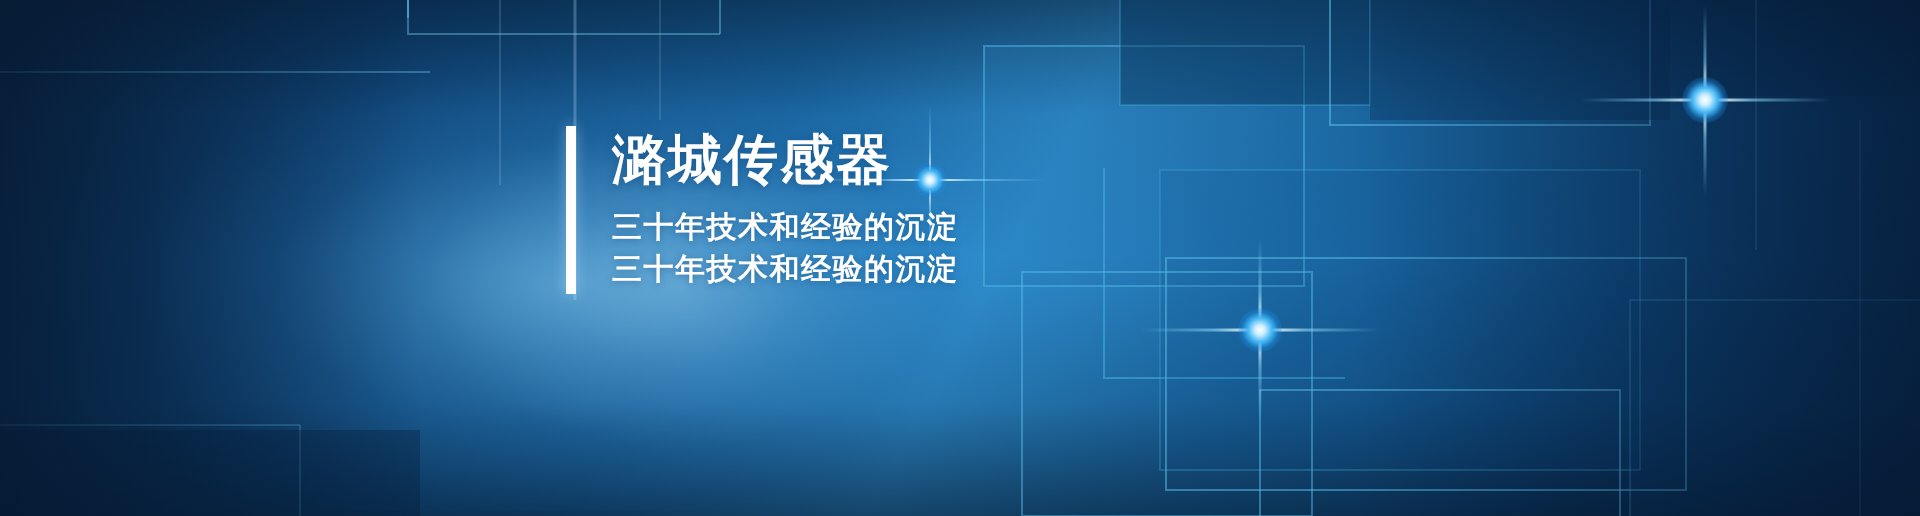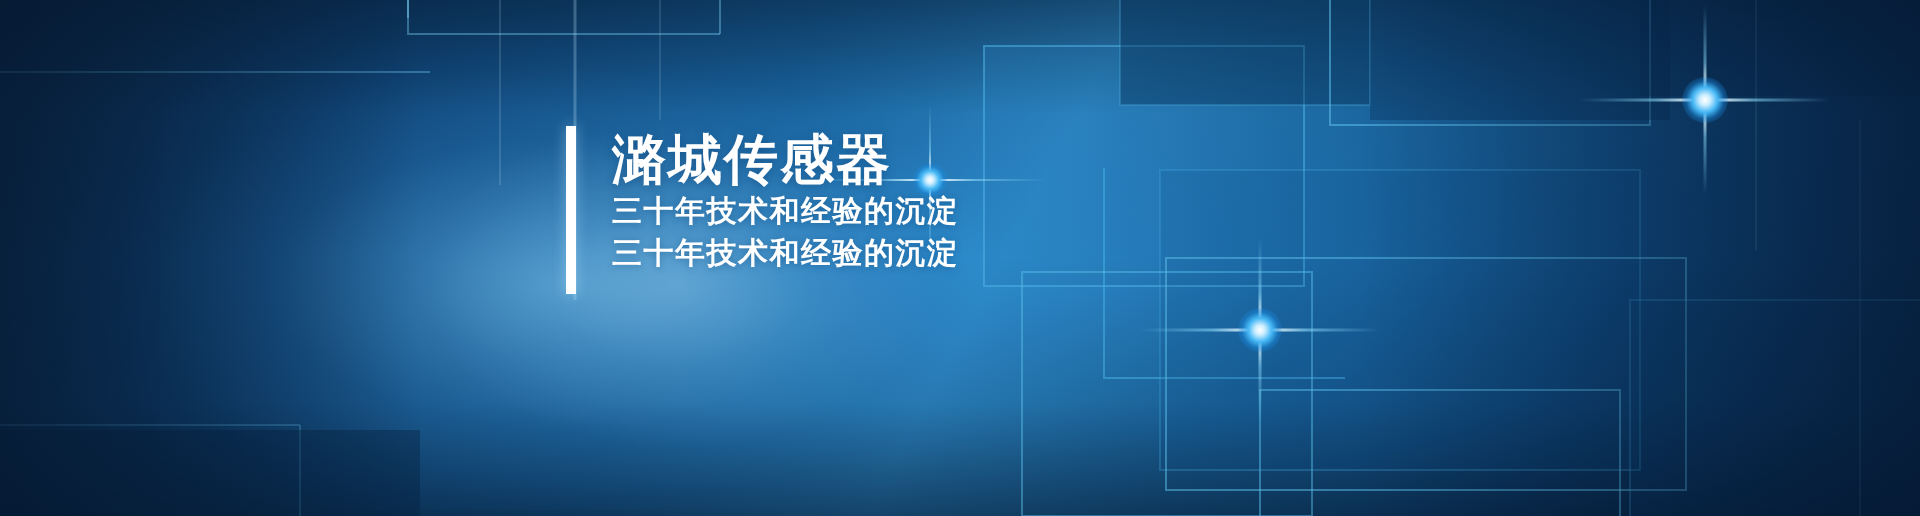--- a/index.html
+++ b/index.html
@@ -158,21 +158,21 @@
   }
   .sub-line {
     font-size: 30px;
     line-height: 42px;
     font-weight: bold;
     color: #ffffff;
     letter-spacing: 1.5px;
     white-space: nowrap;
     text-shadow: 0 1px 7px rgba(10,60,110,0.42);
   }
-  .sub-wrap { margin-top: 0; }
+  .sub-wrap { margin-top: 16px; }
 </style>
 </head>
 <body>
 
 <div id="banner">
 
   <div class="bg-base"></div>
   <div class="bg-vert"></div>
   <div class="bg-glow"></div>
   <div class="bg-glow2"></div>

